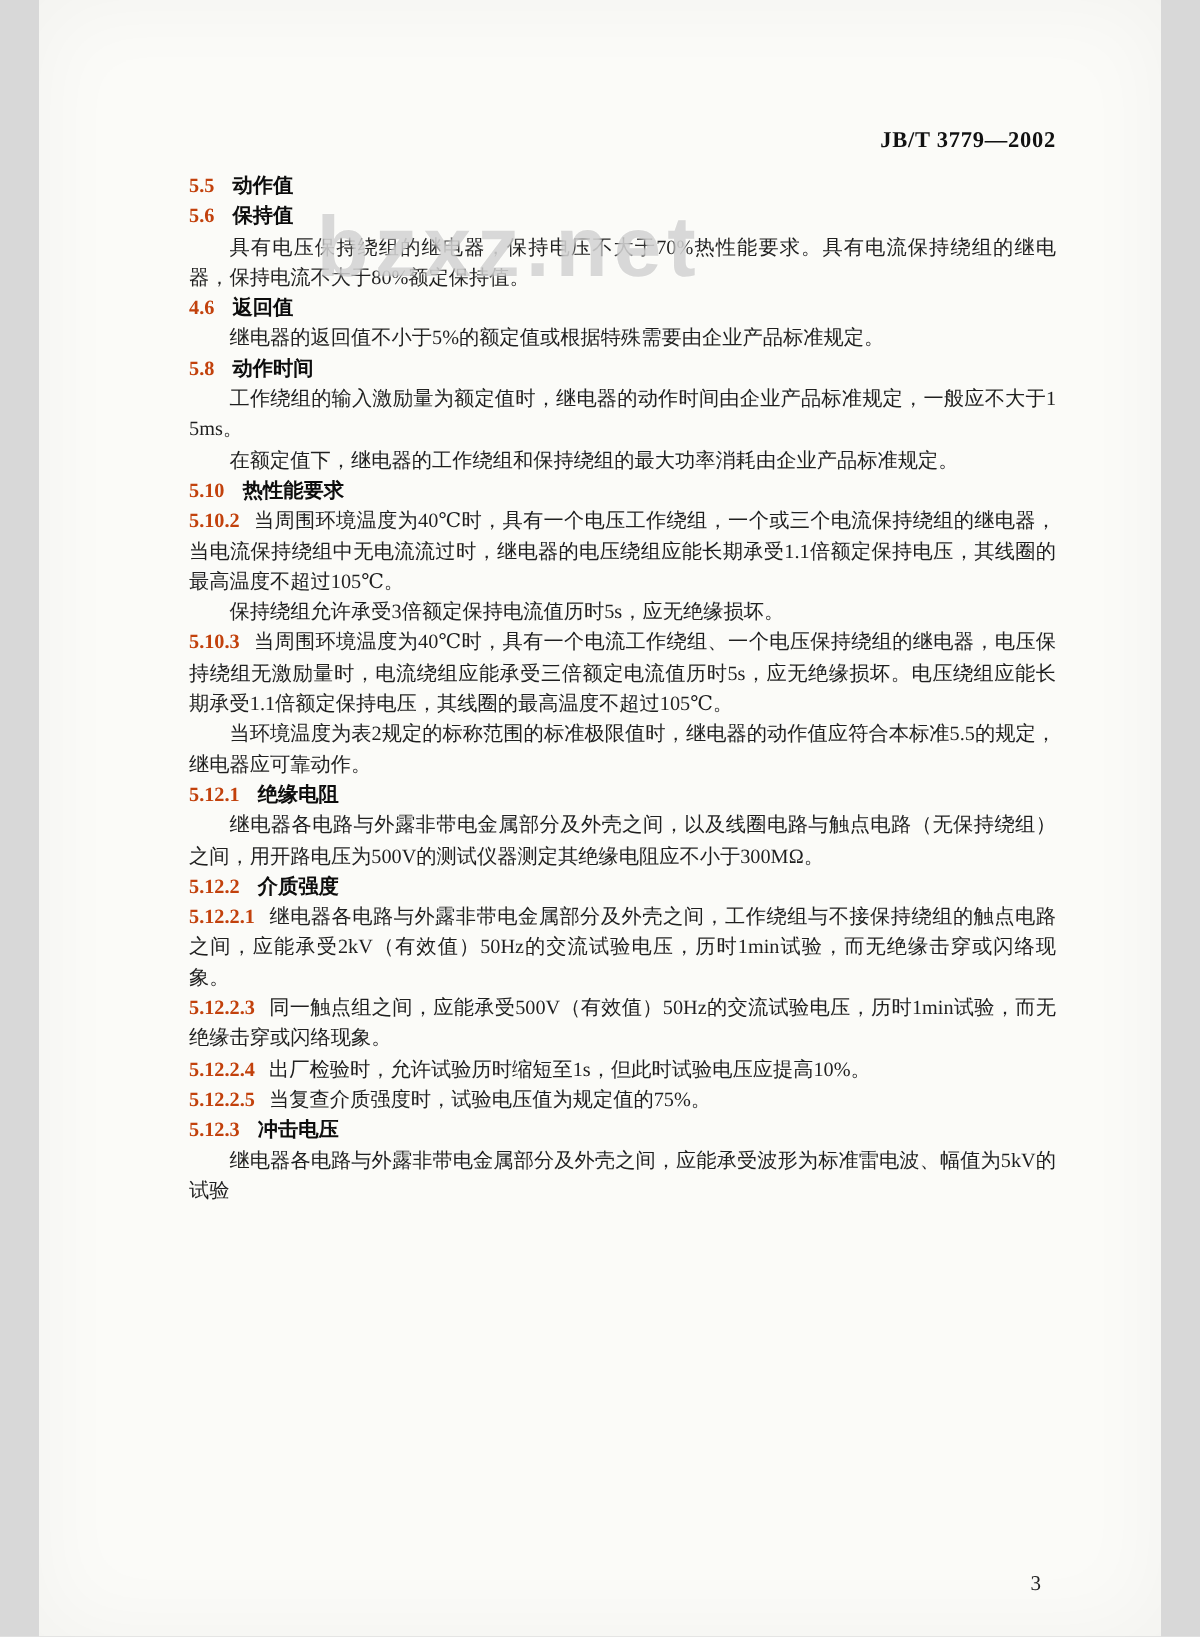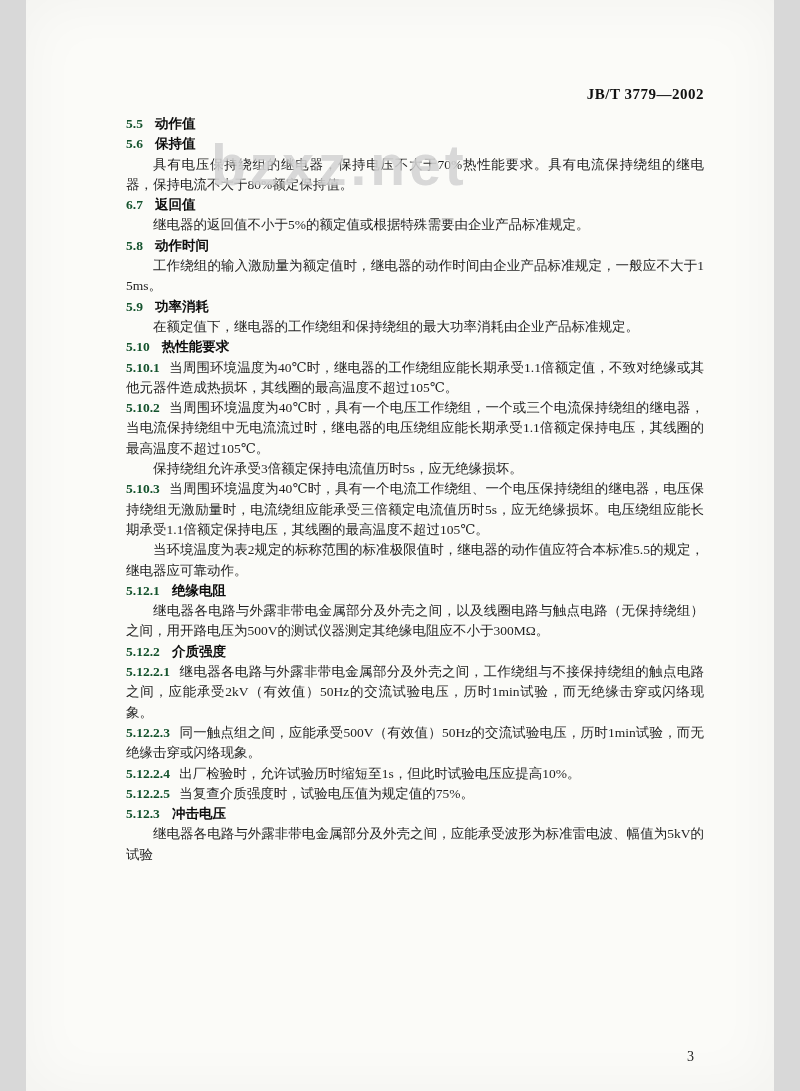--- a/index.html
+++ b/index.html
@@ -46,21 +46,21 @@
   }
   .para.body {
     text-indent: 2em;
   }
   .para.clause {
     text-indent: 0;
   }
   .clause-num {
     font-weight: bold;
     margin-right: 0.7em;
-    color: #14532d;
+    color: #c2410c;
   }
   .heading .clause-num { margin-right: 0.9em; }
   .watermark {
     position: absolute;
     top: 132px;
     left: 185px;
     font-family: "Liberation Sans", "DejaVu Sans", sans-serif;
     font-size: 57px;
     font-weight: bold;
     letter-spacing: 4px;
@@ -84,28 +84,26 @@
 <div class="page">
 
   <div class="doc-code">JB/T 3779—2002</div>
 
   <div class="watermark">bzxz.net</div>
 
   <div class="content">
       <p class="para heading"><span class="clause-num">5.5</span>动作值</p>
       <p class="para heading"><span class="clause-num">5.6</span>保持值</p>
       <p class="para body">具有电压保持绕组的继电器，保持电压不大于70%热性能要求。具有电流保持绕组的继电器，保持电流不大于80%额定保持值。</p>
-      <p class="para heading"><span class="clause-num">6.7</span>返回值</p>
+      <p class="para heading"><span class="clause-num">4.6</span>返回值</p>
       <p class="para body">继电器的返回值不小于5%的额定值或根据特殊需要由企业产品标准规定。</p>
       <p class="para heading"><span class="clause-num">5.8</span>动作时间</p>
       <p class="para body">工作绕组的输入激励量为额定值时，继电器的动作时间由企业产品标准规定，一般应不大于15ms。</p>
-      <p class="para heading"><span class="clause-num">5.9</span>功率消耗</p>
       <p class="para body">在额定值下，继电器的工作绕组和保持绕组的最大功率消耗由企业产品标准规定。</p>
       <p class="para heading"><span class="clause-num">5.10</span>热性能要求</p>
-      <p class="para clause"><span class="clause-num">5.10.1</span>当周围环境温度为40℃时，继电器的工作绕组应能长期承受1.1倍额定值，不致对绝缘或其他元器件造成热损坏，其线圈的最高温度不超过105℃。</p>
       <p class="para clause"><span class="clause-num">5.10.2</span>当周围环境温度为40℃时，具有一个电压工作绕组，一个或三个电流保持绕组的继电器，当电流保持绕组中无电流流过时，继电器的电压绕组应能长期承受1.1倍额定保持电压，其线圈的最高温度不超过105℃。</p>
       <p class="para body">保持绕组允许承受3倍额定保持电流值历时5s，应无绝缘损坏。</p>
       <p class="para clause"><span class="clause-num">5.10.3</span>当周围环境温度为40℃时，具有一个电流工作绕组、一个电压保持绕组的继电器，电压保持绕组无激励量时，电流绕组应能承受三倍额定电流值历时5s，应无绝缘损坏。电压绕组应能长期承受1.1倍额定保持电压，其线圈的最高温度不超过105℃。</p>
       <p class="para body">当环境温度为表2规定的标称范围的标准极限值时，继电器的动作值应符合本标准5.5的规定，继电器应可靠动作。</p>
       <p class="para heading"><span class="clause-num">5.12.1</span>绝缘电阻</p>
       <p class="para body">继电器各电路与外露非带电金属部分及外壳之间，以及线圈电路与触点电路（无保持绕组）之间，用开路电压为500V的测试仪器测定其绝缘电阻应不小于300MΩ。</p>
       <p class="para heading"><span class="clause-num">5.12.2</span>介质强度</p>
       <p class="para clause"><span class="clause-num">5.12.2.1</span>继电器各电路与外露非带电金属部分及外壳之间，工作绕组与不接保持绕组的触点电路之间，应能承受2kV（有效值）50Hz的交流试验电压，历时1min试验，而无绝缘击穿或闪络现象。</p>
       <p class="para clause"><span class="clause-num">5.12.2.3</span>同一触点组之间，应能承受500V（有效值）50Hz的交流试验电压，历时1min试验，而无绝缘击穿或闪络现象。</p>
       <p class="para clause"><span class="clause-num">5.12.2.4</span>出厂检验时，允许试验历时缩短至1s，但此时试验电压应提高10%。</p>

